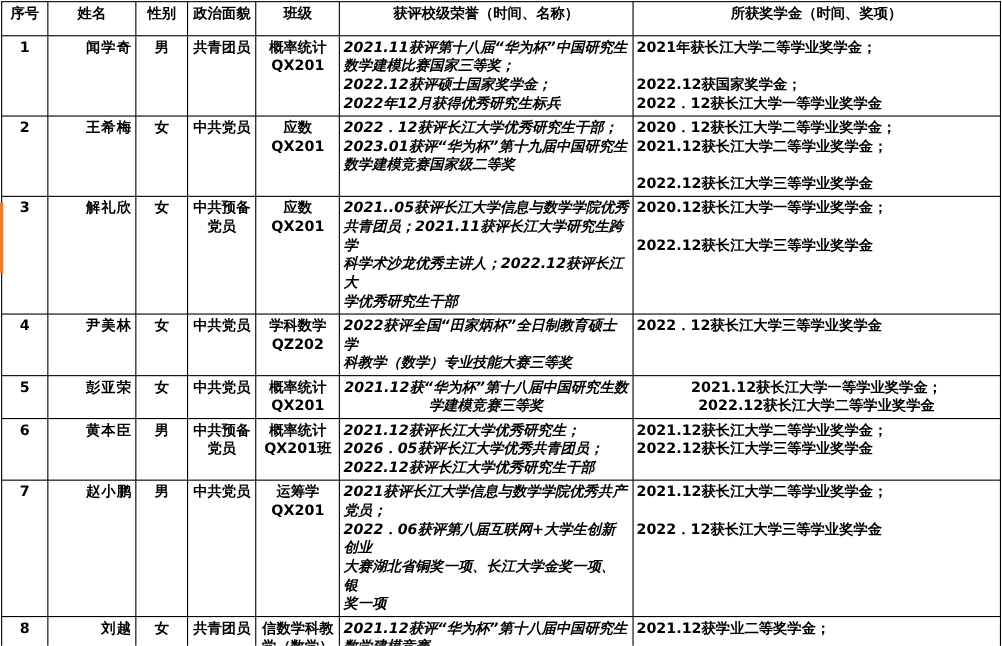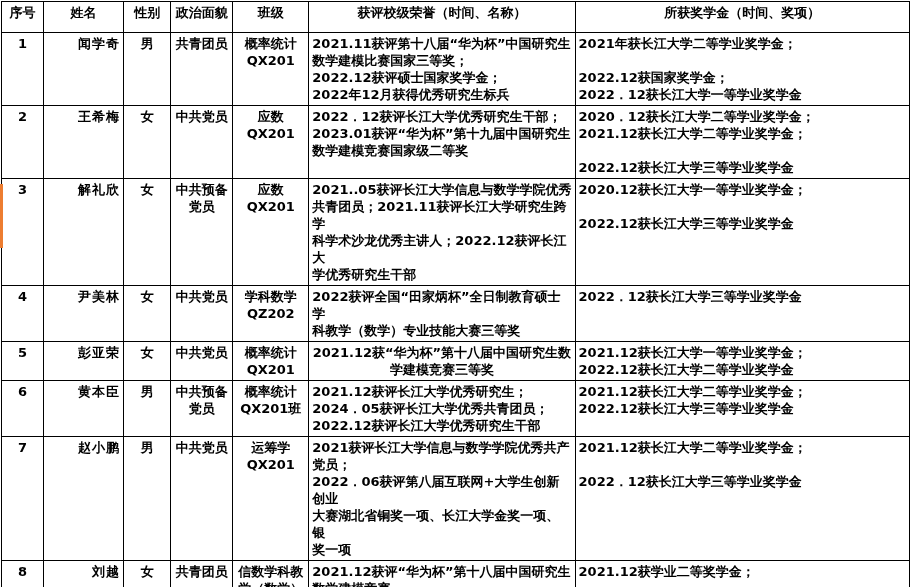--- a/index.html
+++ b/index.html
@@ -68,29 +68,31 @@
   td.c-class {
     text-align: center;
     vertical-align: top;
     padding-top: 3px;
     line-height: 17px;
     margin-left: 24px;
   }
   td.c-honor {
     text-align: left;
     vertical-align: top;
+    font-style: italic;
   }
   td.c-honor.center {
     text-align: center;
   }
   td.c-schol {
     text-align: left;
     vertical-align: top;
   }
   td.c-schol.center {
+    text-align: center;
   }
   .line { display: block; }
   .blank { display: block; height: 17px; }
   
   .row-marker {
     position: absolute;
     left: 0px;
     width: 3px;
     background: #ed7d31;
   }
@@ -208,21 +210,21 @@
           </td>
         </tr>
         <tr>
           <td class="c-idx">6</td>
           <td class="c-name">黄本臣</td>
           <td class="c-sex">男</td>
           <td class="c-pol">中共预备党员</td>
           <td class="c-class">概率统计QX201班</td>
           <td class="c-honor">
             <span class="line">2021.12获评长江大学优秀研究生；</span>
-            <span class="line">2024．05获评长江大学优秀共青团员；</span>
+            <span class="line">2026．05获评长江大学优秀共青团员；</span>
             <span class="line">2022.12获评长江大学优秀研究生干部</span>
           </td>
           <td class="c-schol">
             <span class="line">2021.12获长江大学二等学业奖学金；</span>
             <span class="line">2022.12获长江大学三等学业奖学金</span>
           </td>
         </tr>
         <tr>
           <td class="c-idx">7</td>
           <td class="c-name">赵小鹏</td>

